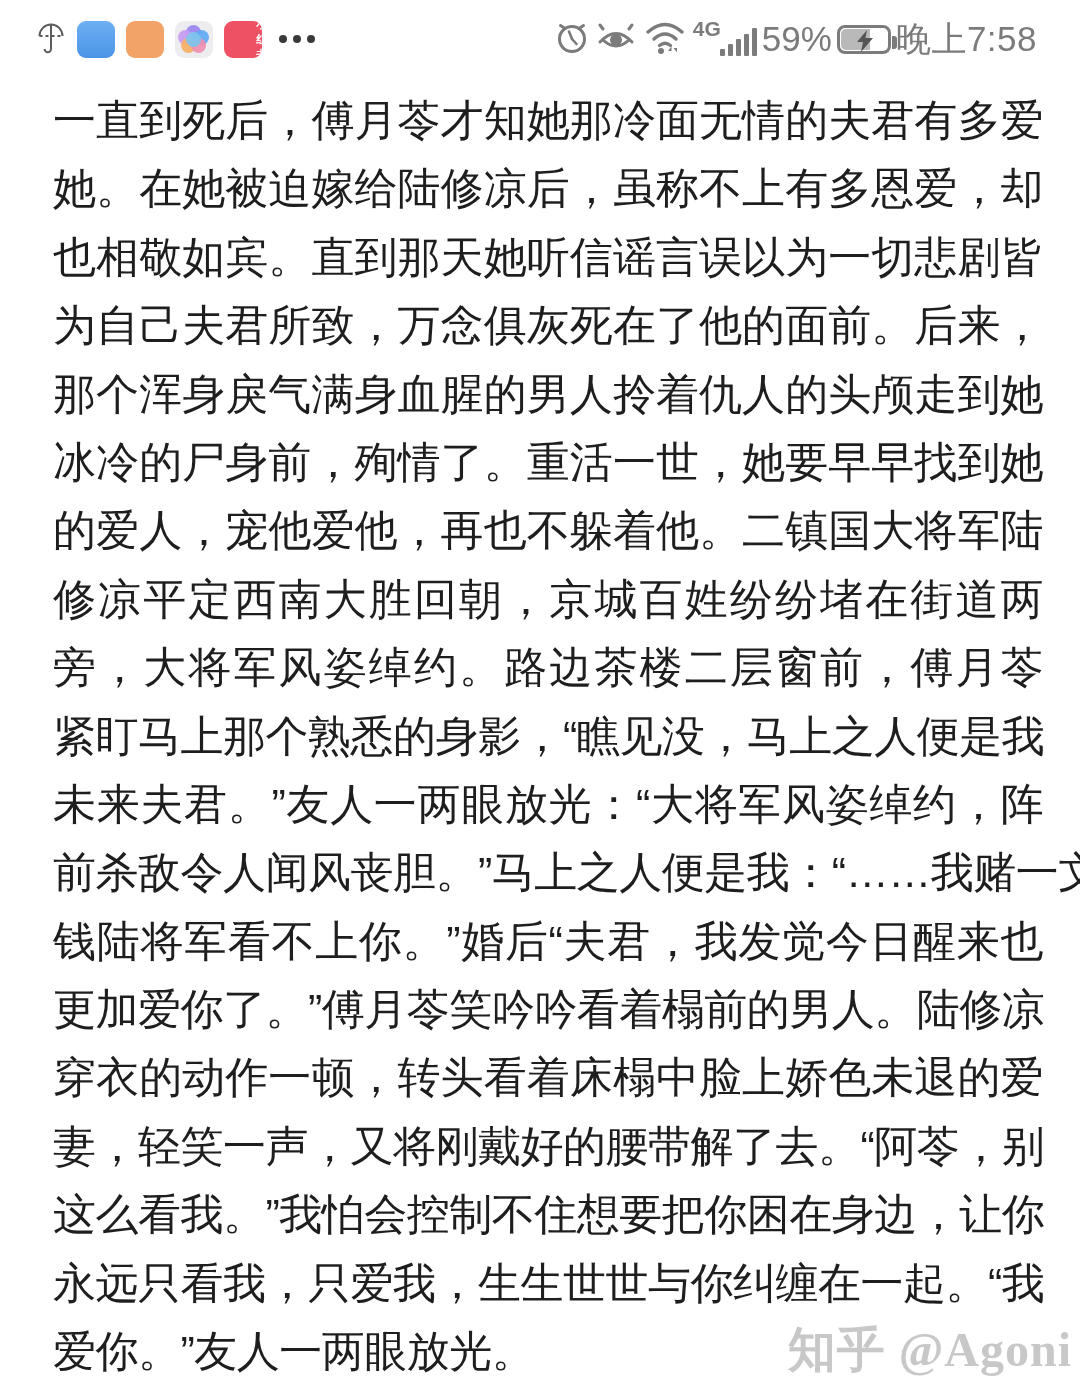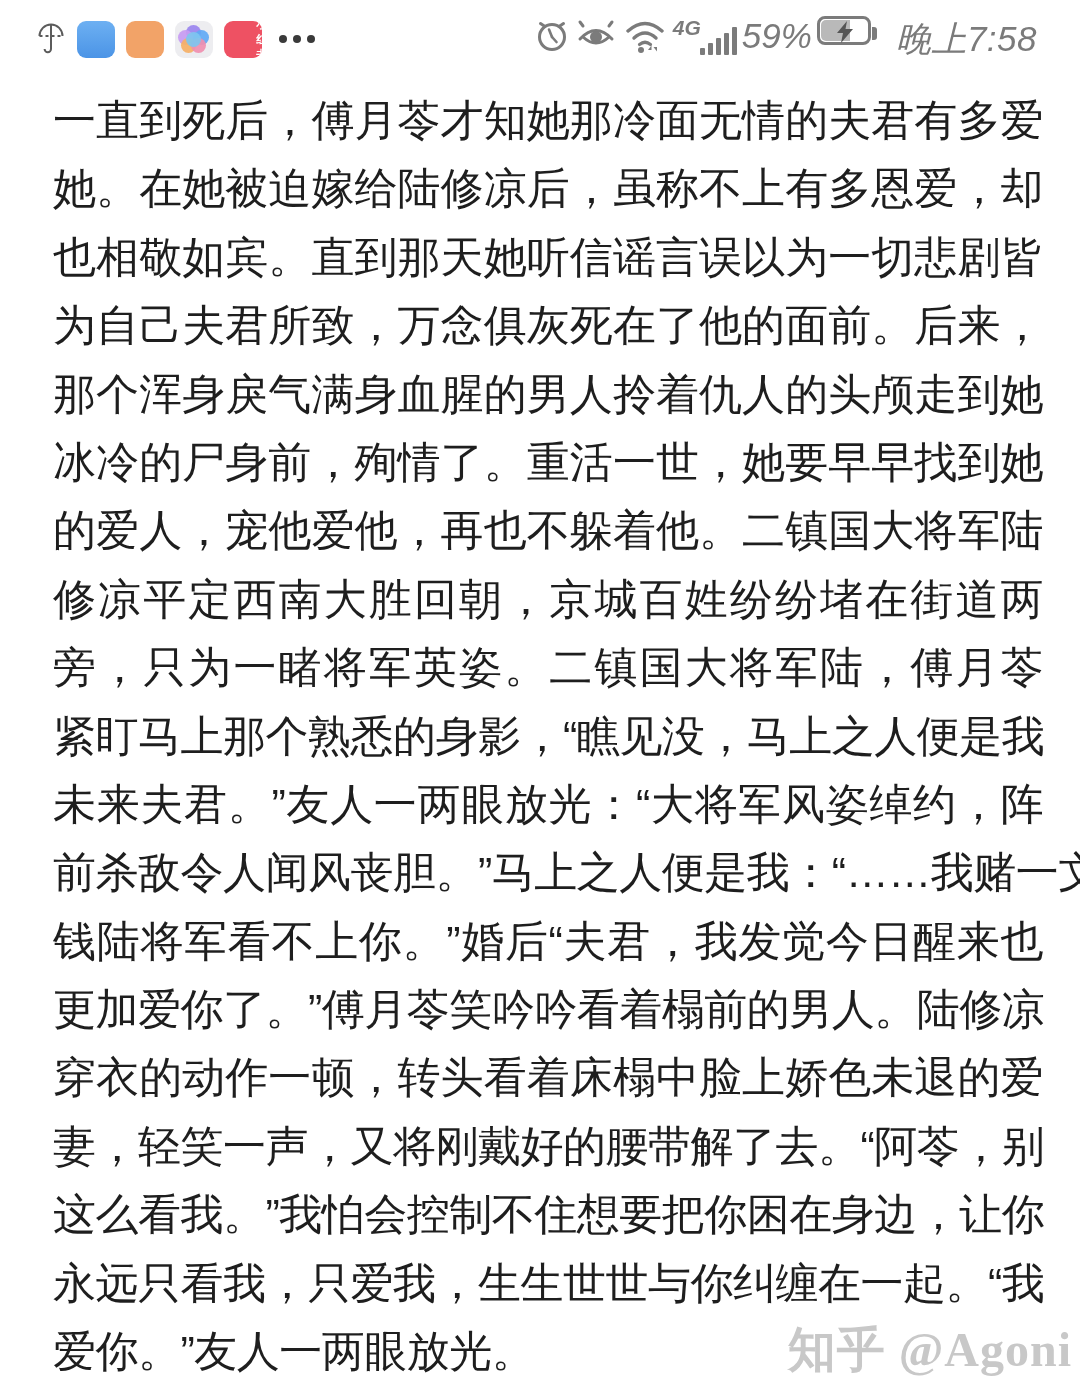--- a/index.html
+++ b/index.html
@@ -3,36 +3,36 @@
 <meta charset="utf-8">
 <style>
   * { margin:0; padding:0; box-sizing:border-box; }
   html,body { width:1080px; height:1387px; background:#ffffff; overflow:hidden;
               font-family:"Liberation Sans", sans-serif; }
 
   
   .statusbar { height:78px; width:100%; display:flex; align-items:center;
                justify-content:space-between; background:#ffffff; }
   .sb-left  { display:flex; align-items:center; gap:11px; margin-left:36px; }
-  .sb-right { display:flex; align-items:flex-start; gap:5px; margin-right:43px;font-style:italic; }
+  .sb-right { display:flex; align-items:center; gap:5px; margin-right:43px; }
 
   .app-icon { width:37px; height:37px; border-radius:9px; display:flex;
               align-items:center; justify-content:center; overflow:hidden;padding-left:38px; }
   .app-wifikey { background:linear-gradient(180deg,#6db0f2,#4b94e6); }
   .app-play    { background:#f2a express; background:#f2a368; }
   .app-gallery { background:#ededf0; position:relative; }
   .app-xhs     { background:#ee5163; }
   .xhs-label   { color:#fff; font-size:11px; font-weight:bold; letter-spacing:0.5px; }
 
   .petal { position:absolute; width:15px; height:15px; border-radius:50%; opacity:.92; }
 
   .dots { display:flex; gap:6px; margin-left:6px; }
   .dots span { width:8px; height:8px; border-radius:50%; background:#3a3a3a; display:block; }
   .pct  { font-size:35px; color:#7b7b7b; }
-  .time { font-size:35px; color:#7b7b7b; letter-spacing:0.5px;margin-left:20px; }
+  .time { font-size:35px; color:#7b7b7b; letter-spacing:0.5px; }
 
   .netgrp { position:relative; width:64px; height:44px; }
   .netgrp .g4 { position:absolute; left:0; top:0; font-size:21px; font-weight:bold; color:#7b7b7b; }
   .bars { position:absolute; right:0; bottom:5px; display:flex; align-items:flex-end; gap:3px; }
   .bars i { display:block; width:5px; background:#7b7b7b; border-radius:1px; }
 
   .battery { position:relative; width:54px; height:29px; border:3px solid #7b7b7b;
              border-radius:8px; background:#fff; display:flex; align-items:center; }
   .battery-fill { position:absolute; left:1px; top:1px; bottom:1px; width:60%;
                   background:#b9b9b9; border-radius:5px 0 0 5px; }
@@ -165,21 +165,21 @@
 
 <div class="article">
   <div class="line">一直到死后，傅月苓才知她那冷面无情的夫君有多爱</div>
   <div class="line">她。在她被迫嫁给陆修凉后，虽称不上有多恩爱，却</div>
   <div class="line">也相敬如宾。直到那天她听信谣言误以为一切悲剧皆</div>
   <div class="line">为自己夫君所致，万念俱灰死在了他的面前。后来，</div>
   <div class="line">那个浑身戾气满身血腥的男人拎着仇人的头颅走到她</div>
   <div class="line">冰冷的尸身前，殉情了。重活一世，她要早早找到她</div>
   <div class="line">的爱人，宠他爱他，再也不躲着他。二镇国大将军陆</div>
   <div class="line">修凉平定西南大胜回朝，京城百姓纷纷堵在街道两</div>
-  <div class="line">旁，只为一睹将军英姿。二镇国大将军陆，傅月苓</div>
+  <div class="line">旁，大将军风姿绰约。路边茶楼二层窗前，傅月苓</div>
   <div class="line">紧盯马上那个熟悉的身影，“瞧见没，马上之人便是我</div>
   <div class="line">未来夫君。”友人一两眼放光：“大将军风姿绰约，阵</div>
   <div class="line">前杀敌令人闻风丧胆。”马上之人便是我：“……我赌一文</div>
   <div class="line">钱陆将军看不上你。”婚后“夫君，我发觉今日醒来也</div>
   <div class="line">更加爱你了。”傅月苓笑吟吟看着榻前的男人。陆修凉</div>
   <div class="line">穿衣的动作一顿，转头看着床榻中脸上娇色未退的爱</div>
   <div class="line">妻，轻笑一声，又将刚戴好的腰带解了去。“阿苓，别</div>
   <div class="line">这么看我。”我怕会控制不住想要把你困在身边，让你</div>
   <div class="line">永远只看我，只爱我，生生世世与你纠缠在一起。“我</div>
   <div class="line line-last">爱你。”友人一两眼放光。</div>

